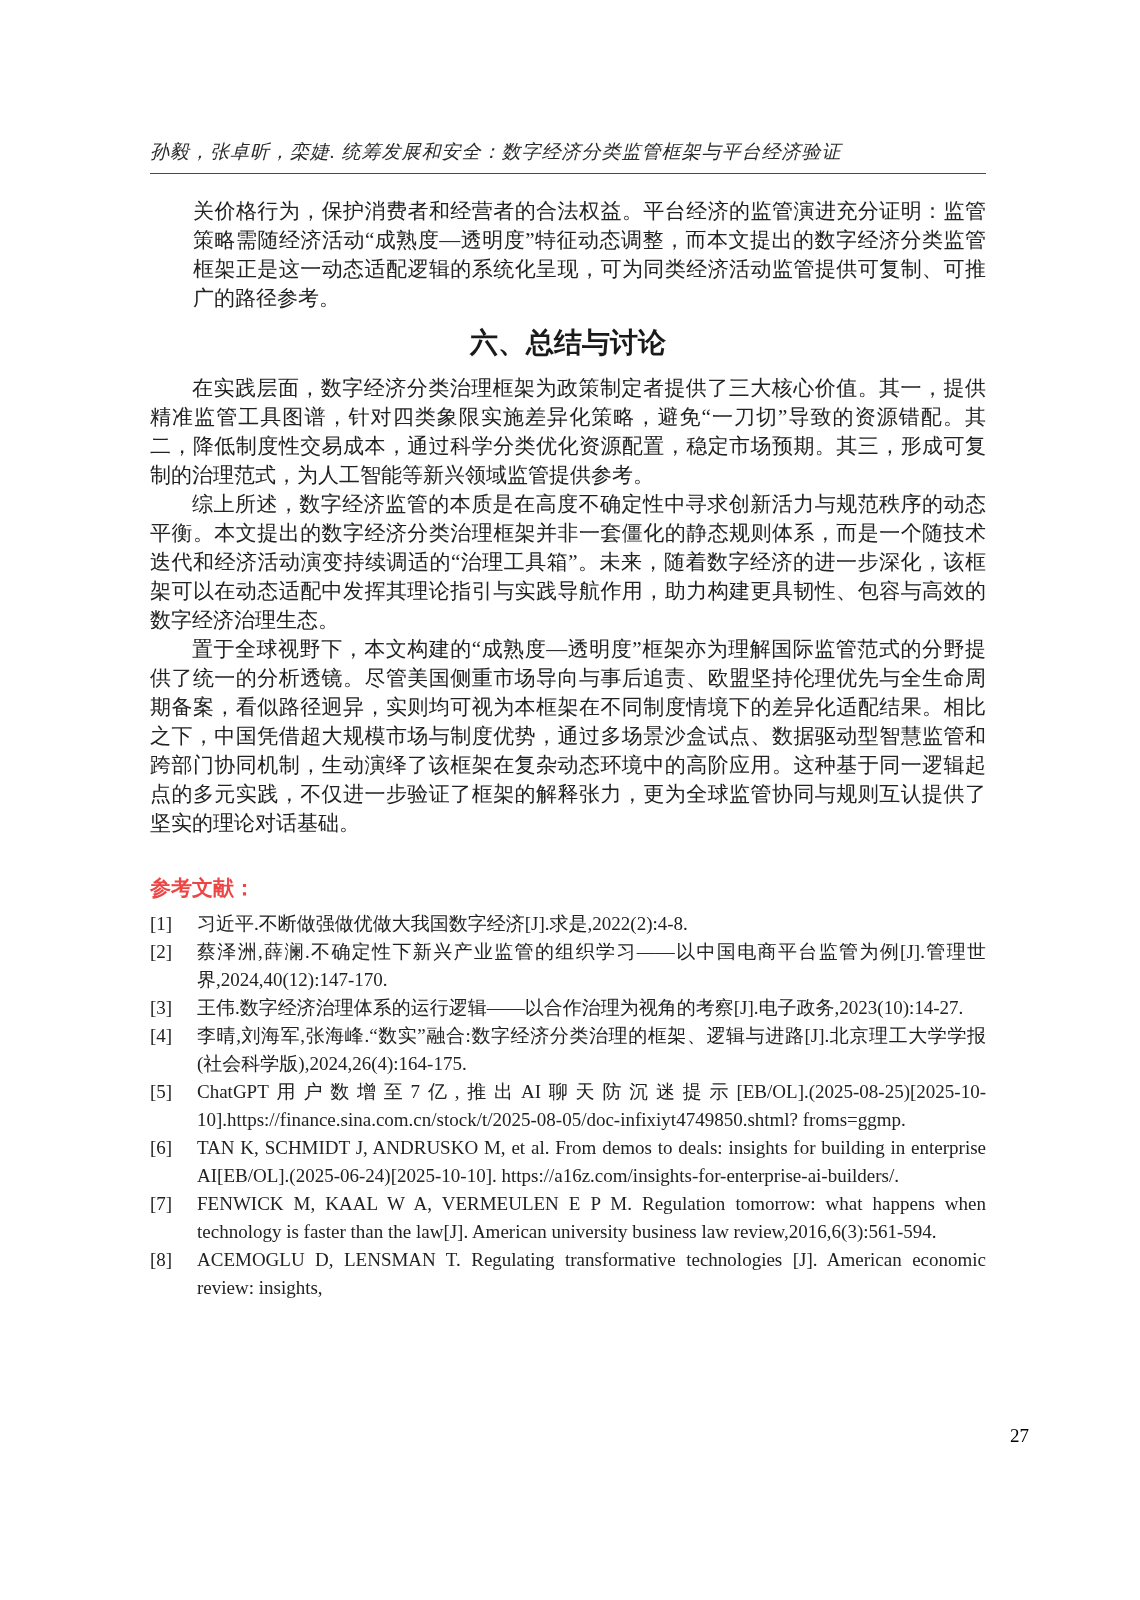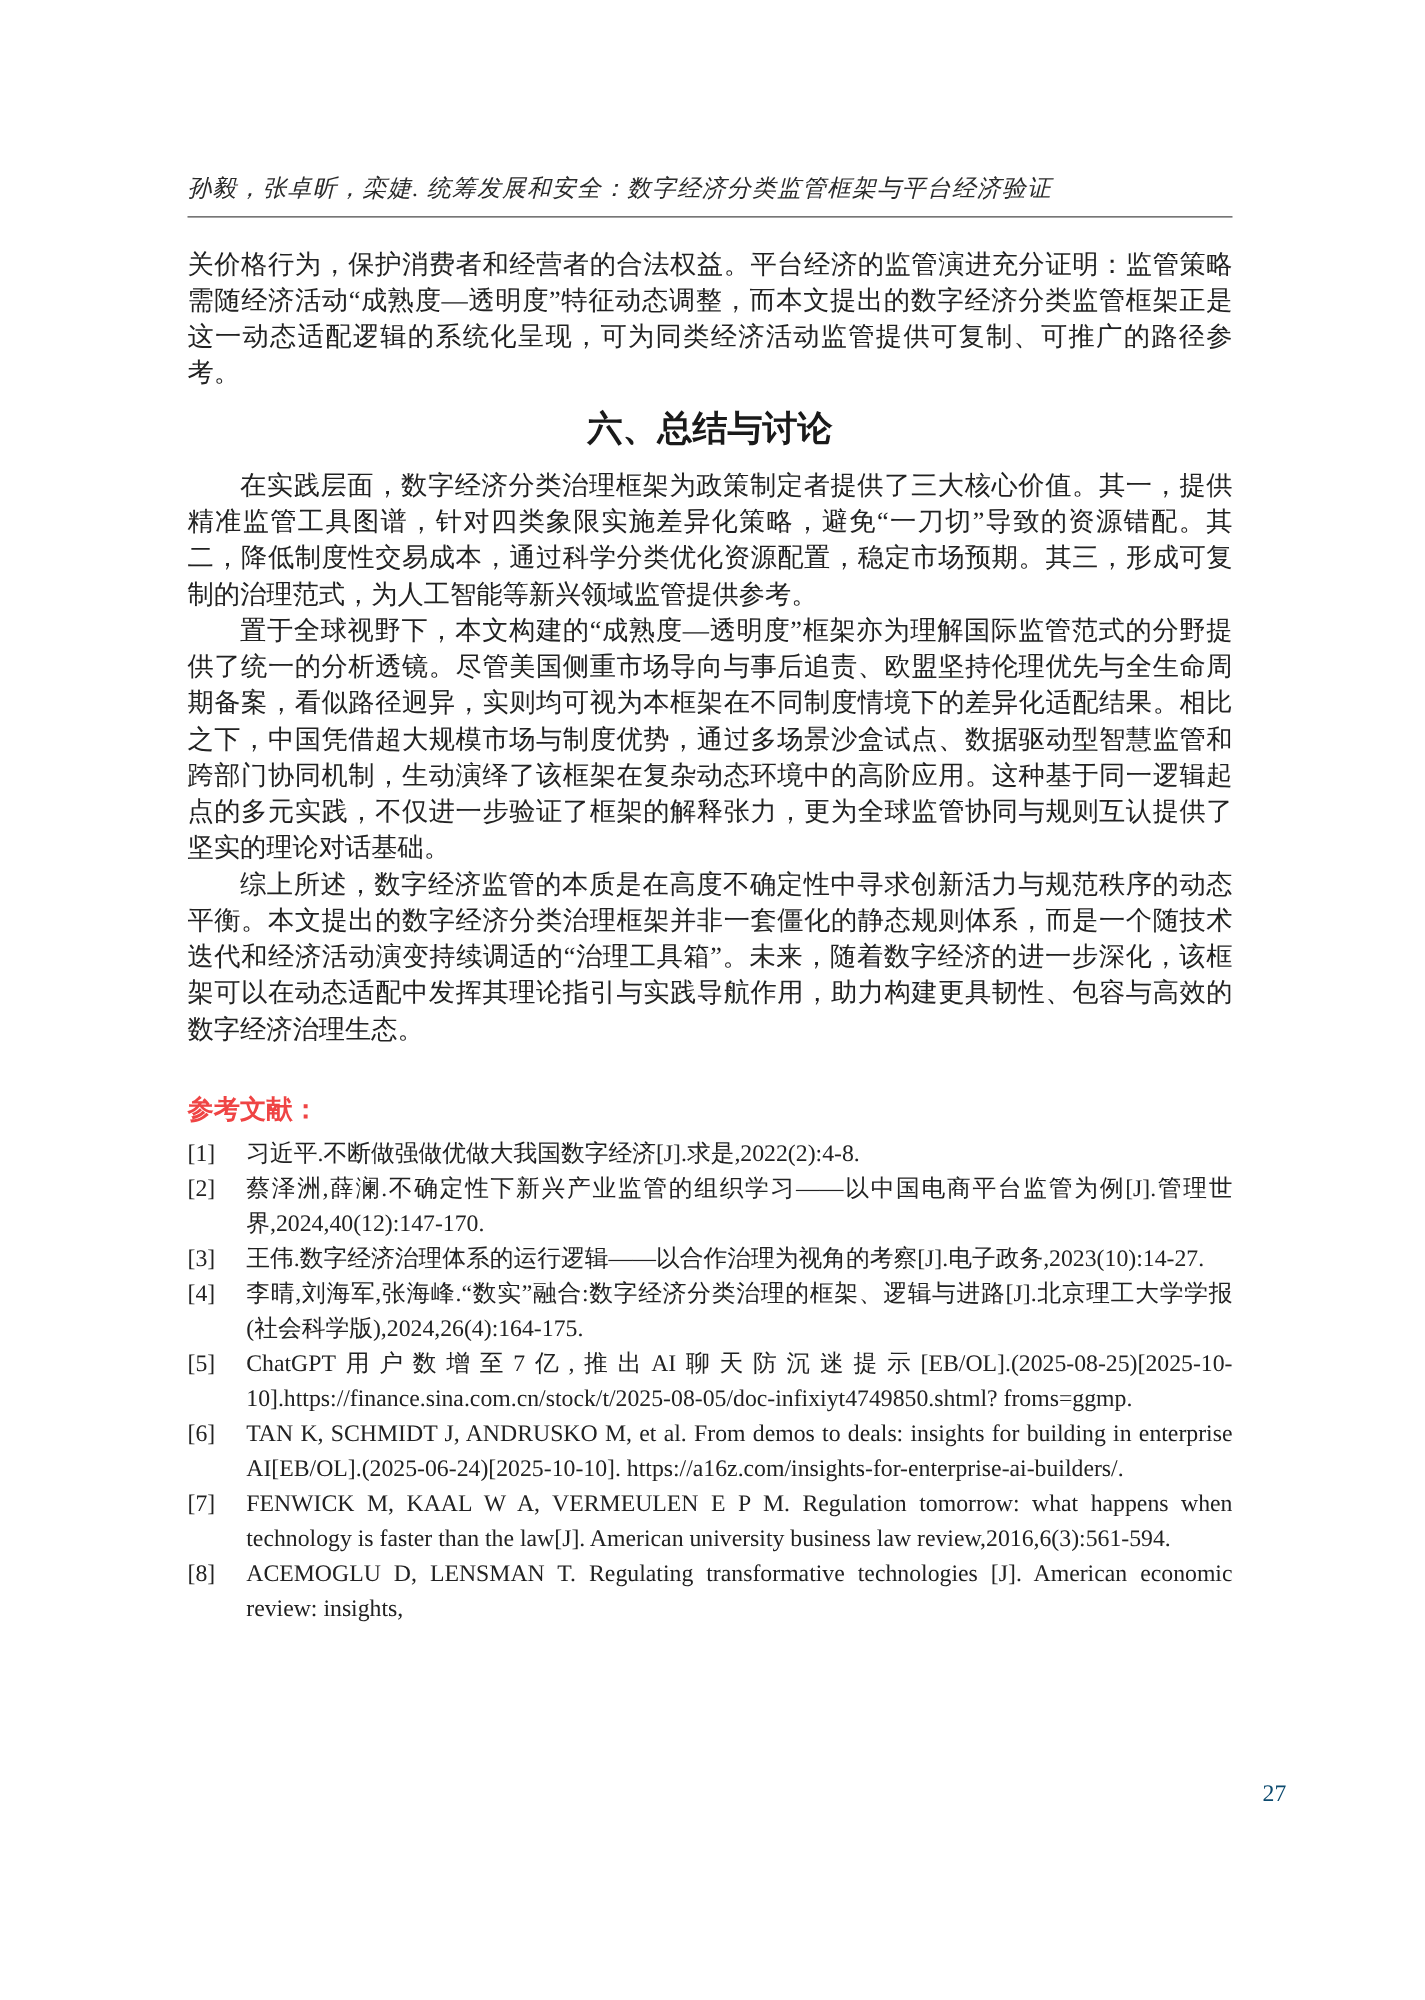--- a/index.html
+++ b/index.html
@@ -37,20 +37,21 @@
     font-size: 21px;
     line-height: 29px;
     text-align: justify;
     text-justify: inter-ideograph;
     text-indent: 2em;
     color: #222222;
   }
   .body-para.no-indent {
     text-indent: 0;
     margin-top: 23px;
+    margin-left: 43px;
   }
   .section-heading {
     margin: 15px 0 16px 0;
     text-align: center;
     font-family: "Liberation Sans", "DejaVu Sans", sans-serif;
     font-weight: bold;
     font-size: 28px;
     line-height: 30px;
     color: #1a1a1a;
   }
@@ -85,39 +86,39 @@
     text-align: justify;
     text-justify: inter-ideograph;
     word-break: break-word;
   }
   .page-number {
     position: absolute;
     top: 1424px;
     right: 155px;
     font-size: 19px;
     line-height: 24px;
-    color: #0c4a6e;
+    color: #000000;
     text-align: right;
   }
 </style>
 </head>
 <body>
 
 <div class="page">
   <div class="content">
 
     <div class="running-head">孙毅，张卓昕，栾婕. 统筹发展和安全：数字经济分类监管框架与平台经济验证</div>
 
     <p class="body-para no-indent">关价格行为，保护消费者和经营者的合法权益。平台经济的监管演进充分证明：监管策略需随经济活动“成熟度—透明度”特征动态调整，而本文提出的数字经济分类监管框架正是这一动态适配逻辑的系统化呈现，可为同类经济活动监管提供可复制、可推广的路径参考。</p>
 
     <h2 class="section-heading">六、总结与讨论</h2>
 
     <p class="body-para">在实践层面，数字经济分类治理框架为政策制定者提供了三大核心价值。其一，提供精准监管工具图谱，针对四类象限实施差异化策略，避免“一刀切”导致的资源错配。其二，降低制度性交易成本，通过科学分类优化资源配置，稳定市场预期。其三，形成可复制的治理范式，为人工智能等新兴领域监管提供参考。</p>
+    <p class="body-para">综上所述，数字经济监管的本质是在高度不确定性中寻求创新活力与规范秩序的动态平衡。本文提出的数字经济分类治理框架并非一套僵化的静态规则体系，而是一个随技术迭代和经济活动演变持续调适的“治理工具箱”。未来，随着数字经济的进一步深化，该框架可以在动态适配中发挥其理论指引与实践导航作用，助力构建更具韧性、包容与高效的数字经济治理生态。</p>
     <p class="body-para">置于全球视野下，本文构建的“成熟度—透明度”框架亦为理解国际监管范式的分野提供了统一的分析透镜。尽管美国侧重市场导向与事后追责、欧盟坚持伦理优先与全生命周期备案，看似路径迥异，实则均可视为本框架在不同制度情境下的差异化适配结果。相比之下，中国凭借超大规模市场与制度优势，通过多场景沙盒试点、数据驱动型智慧监管和跨部门协同机制，生动演绎了该框架在复杂动态环境中的高阶应用。这种基于同一逻辑起点的多元实践，不仅进一步验证了框架的解释张力，更为全球监管协同与规则互认提供了坚实的理论对话基础。</p>
-    <p class="body-para">综上所述，数字经济监管的本质是在高度不确定性中寻求创新活力与规范秩序的动态平衡。本文提出的数字经济分类治理框架并非一套僵化的静态规则体系，而是一个随技术迭代和经济活动演变持续调适的“治理工具箱”。未来，随着数字经济的进一步深化，该框架可以在动态适配中发挥其理论指引与实践导航作用，助力构建更具韧性、包容与高效的数字经济治理生态。</p>
 
     <section class="references">
       <h3 class="references-heading">参考文献：</h3>
       <ol class="ref-list">
         <li class="ref-item">
           <span class="ref-label">[1]</span>
           <span class="ref-text">习近平.不断做强做优做大我国数字经济[J].求是,2022(2):4-8.</span>
         </li>
         <li class="ref-item">
           <span class="ref-label">[2]</span>

